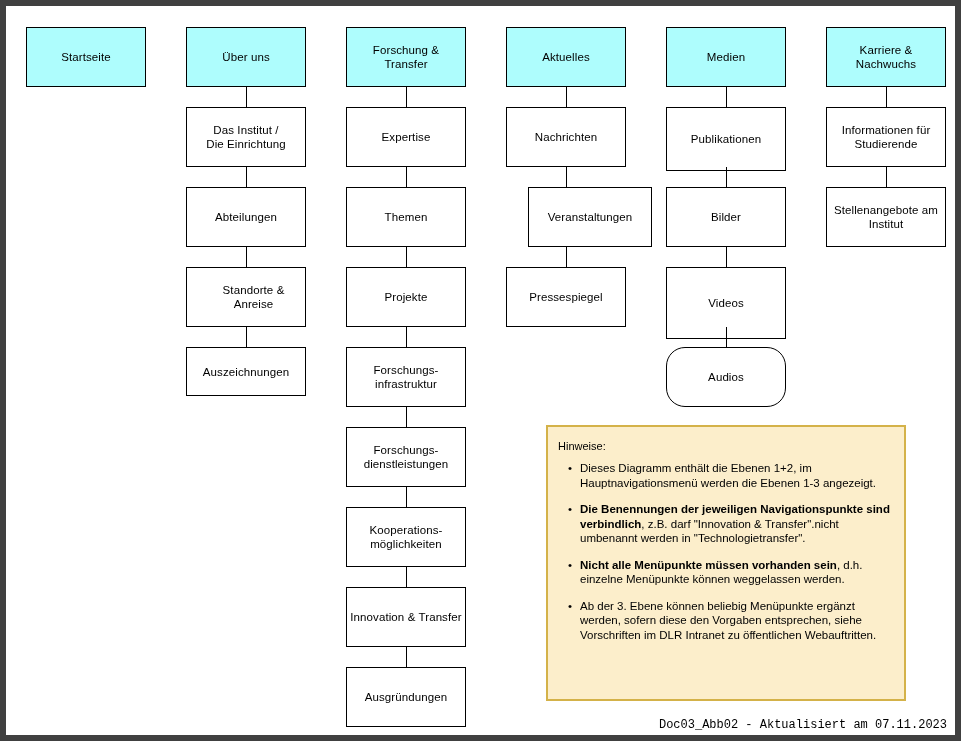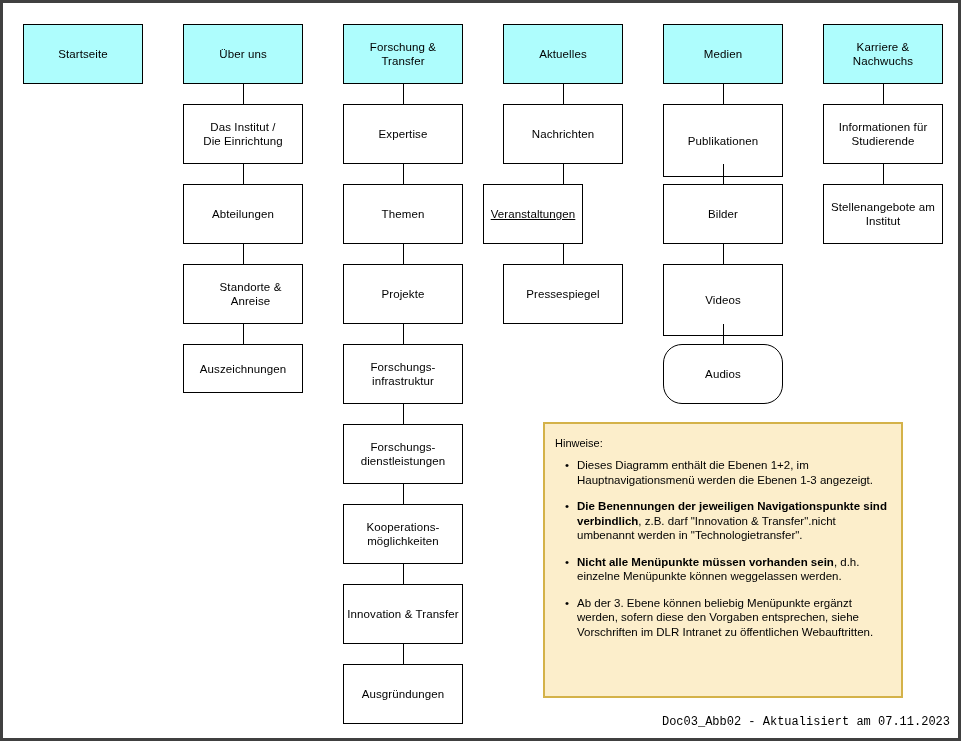--- a/index.html
+++ b/index.html
@@ -9,21 +9,21 @@
     background: #ffffff;
   }
   body {
     font-family: "Liberation Sans", sans-serif;
   }
   #canvas {
     position: relative;
     width: 961px;
     height: 741px;
     background: #ffffff;
-    border: 3px solid #404040;
+    border: 6px solid #404040;
     box-sizing: border-box;
     overflow: hidden;
   }
   .node {
     position: absolute;
     box-sizing: border-box;
     border: 1px solid #000000;
     background: #ffffff;
     display: flex;
     align-items: center;
@@ -119,26 +119,26 @@
     <div class="node" style="left: 340px; top: 501px; width: 120px; height: 60px;"><span>Kooperations-
 möglichkeiten</span></div>
     <div class="connector" style="left: 400px; top: 561px; height: 20px;"></div>
     <div class="node" style="left: 340px; top: 581px; width: 120px; height: 60px;"><span>Innovation &amp; Transfer</span></div>
     <div class="connector" style="left: 400px; top: 641px; height: 20px;"></div>
     <div class="node" style="left: 340px; top: 661px; width: 120px; height: 60px;"><span>Ausgründungen</span></div>
     <div class="node level1" style="left: 500px; top: 21px; width: 120px; height: 60px;"><span>Aktuelles</span></div>
     <div class="connector" style="left: 560px; top: 81px; height: 20px;"></div>
     <div class="node" style="left: 500px; top: 101px; width: 120px; height: 60px;"><span>Nachrichten</span></div>
     <div class="connector" style="left: 560px; top: 161px; height: 20px;"></div>
-    <div class="node" style="left: 480px; top: 181px; width: 100px; height: 60px; text-decoration: underline;"><span>Veranstaltungen</span></div>
+    <div class="node" style="left: 522px; top: 181px; width: 124px; height: 60px;"><span>Veranstaltungen</span></div>
     <div class="connector" style="left: 560px; top: 241px; height: 20px;"></div>
     <div class="node" style="left: 500px; top: 261px; width: 120px; height: 60px;"><span>Pressespiegel</span></div>
     <div class="node level1" style="left: 660px; top: 21px; width: 120px; height: 60px;"><span>Medien</span></div>
     <div class="connector" style="left: 720px; top: 81px; height: 20px;"></div>
-    <div class="node" style="left: 660px; top: 101px; width: 120px; height: 73px; justify-content: center;"><span>Publikationen</span></div>
+    <div class="node" style="left: 660px; top: 101px; width: 120px; height: 64px; justify-content: center;"><span>Publikationen</span></div>
     <div class="connector" style="left: 720px; top: 161px; height: 20px;"></div>
     <div class="node" style="left: 660px; top: 181px; width: 120px; height: 60px;"><span>Bilder</span></div>
     <div class="connector" style="left: 720px; top: 241px; height: 20px;"></div>
     <div class="node" style="left: 660px; top: 261px; width: 120px; height: 72px;"><span>Videos</span></div>
     <div class="connector" style="left: 720px; top: 321px; height: 20px;"></div>
     <div class="node" style="left: 660px; top: 341px; width: 120px; height: 60px; border-radius: 19px;"><span>Audios</span></div>
     <div class="node level1" style="left: 820px; top: 21px; width: 120px; height: 60px;"><span>Karriere &amp;
 Nachwuchs</span></div>
     <div class="connector" style="left: 880px; top: 81px; height: 20px;"></div>
     <div class="node" style="left: 820px; top: 101px; width: 120px; height: 60px;"><span>Informationen für

